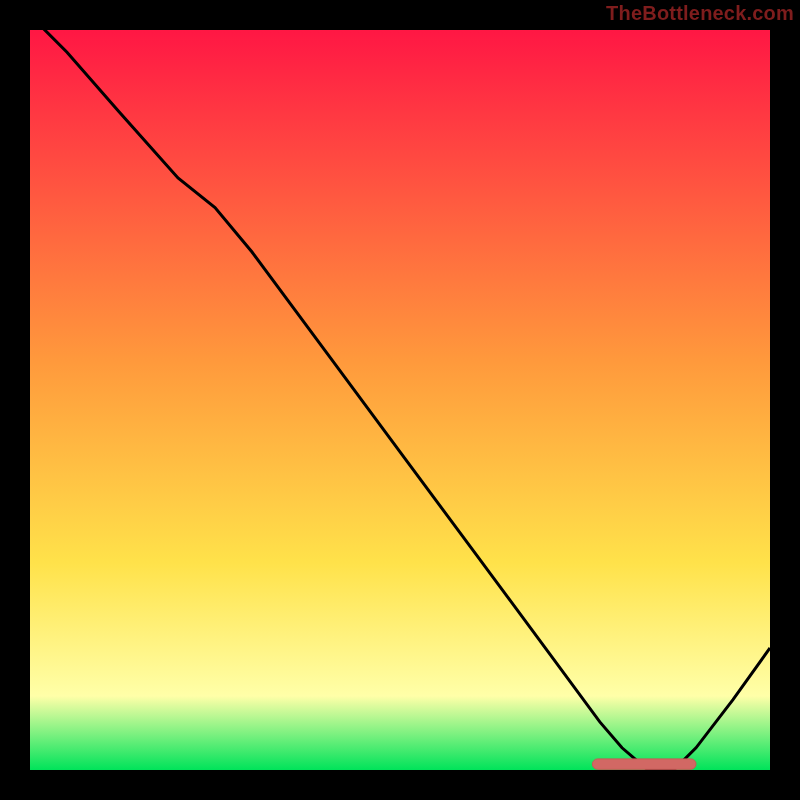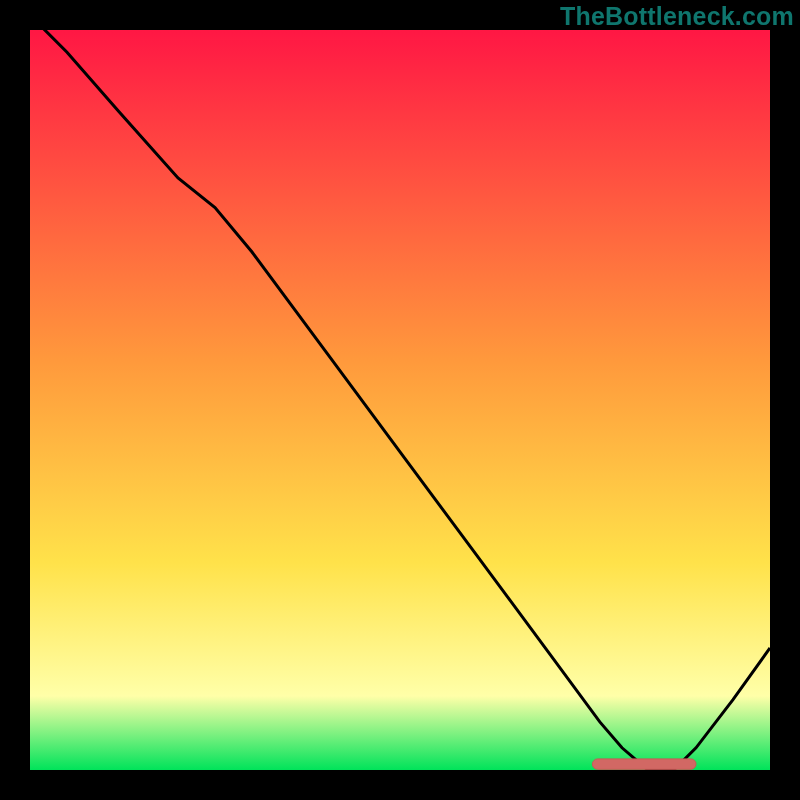--- a/index.html
+++ b/index.html
@@ -13,23 +13,23 @@
   }
   .frame {
     position: relative;
     width: 800px;
     height: 800px;
   }
   .watermark {
     position: absolute;
     top: 2px;
     right: 6px;
-    font-size: 25px;
+    font-size: 20px;
     font-weight: 600;
-    color: #0f766e;
+    color: #7f1d1d;
     letter-spacing: 0.2px;
     user-select: none;
   }
   svg.chart {
     display: block;
     width: 800px;
     height: 800px;
   }
 </style>
 </head>

